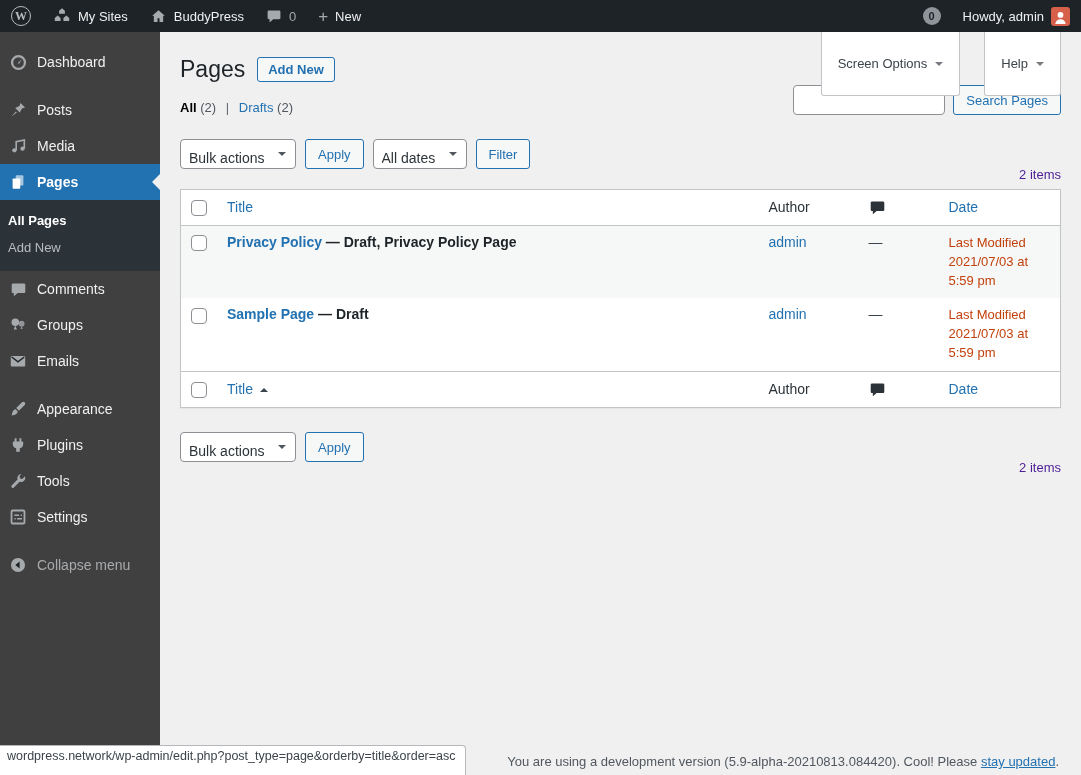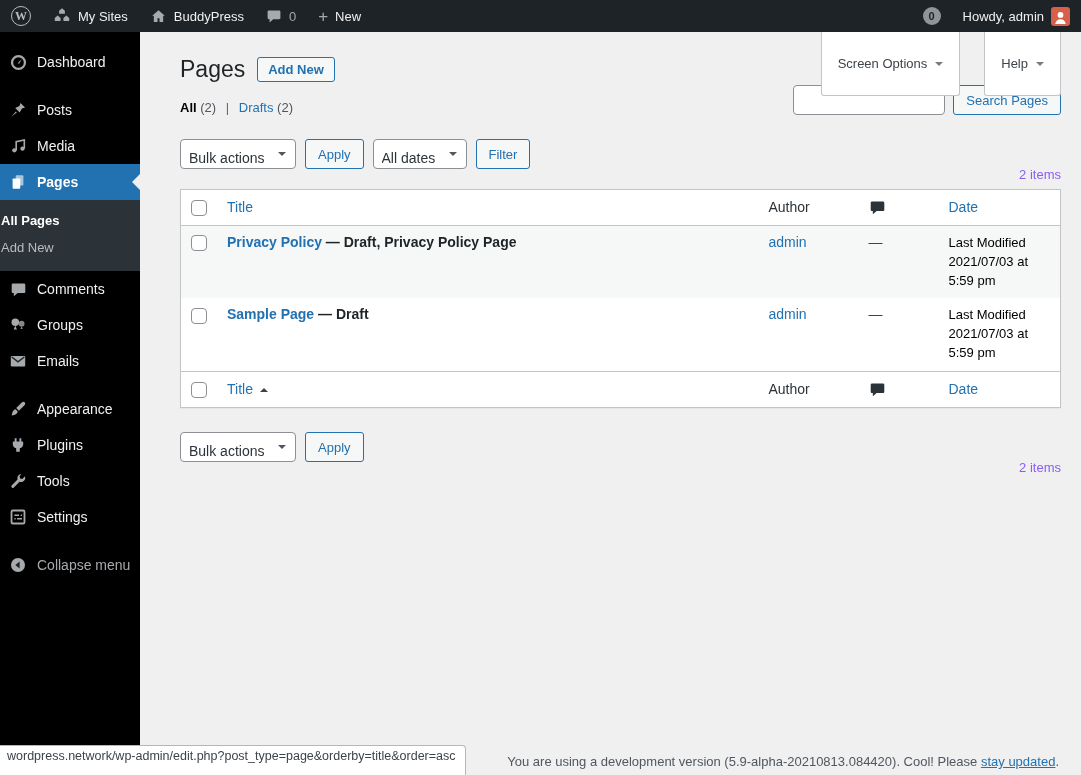--- a/index.html
+++ b/index.html
@@ -32,34 +32,34 @@
   .ab-badge {
     width:18px; height:18px; border-radius:50%; background:#8f9499; color:#1d2327;
     display:flex; align-items:center; justify-content:center; font-size:11px; font-weight:700;
   }
   .avatar {
     width:19px; height:19px; border-radius:3px; background:#d66049; overflow:hidden;
     display:flex; align-items:flex-end; justify-content:center;
   }
 
   
-  #sidebar { position:fixed; top:32px; left:0; bottom:0; width:140px; background:#000000; z-index:50; padding-top:12px; }
+  #sidebar { position:fixed; top:32px; left:0; bottom:0; width:160px; background:#404040; z-index:50; padding-top:12px; }
   .menu-item {
     display:flex; align-items:center; gap:9px; padding:8px 8px; min-height:34px;
     color:#f0f0f1; font-size:14px; cursor:pointer; position:relative;
   }
   .micon { width:20px; height:20px; flex:none; color:#a7aaad; display:flex; align-items:center; justify-content:center; }
   .menu-item.active { background:#2271b1; color:#fff; font-weight:600; }
   .menu-item.active .micon { color:#fff; }
   .menu-item.active::after {
     content:""; position:absolute; right:0; top:50%; margin-top:-8px;
     border:8px solid transparent; border-right-color:#f0f0f1;
   }
   .submenu { background:#2c3338; padding:7px 0 10px; }
-  .submenu-link { display:block; padding:6px 1px; color:#b6bcc2; font-size:13px; cursor:pointer; }
+  .submenu-link { display:block; padding:6px 8px; color:#b6bcc2; font-size:13px; cursor:pointer; }
   .submenu-link.current { color:#fff; font-weight:700; }
   .menu-gap { height:12px; }
   .menu-item.dim, .menu-item.dim .micon { color:#a7aaad; font-weight:400; }
 
   
   #content { margin-left:160px; margin-top:32px; position:relative; height:743px; }
   .screen-meta { position:absolute; top:0; right:20px; display:flex; gap:24px; z-index:5; }
   .meta-tab {
     background:#fff; border:1px solid #c3c4c7; border-top:none; border-radius:0 0 3px 3px;
     padding:24px 16px; color:#3c434a; font-size:13px; display:flex; align-items:center; gap:8px; cursor:pointer;
@@ -79,21 +79,21 @@
   .search-input { width:152px; height:30px; border:1px solid #8c8f94; border-radius:4px; background:#fff; padding:0 8px; font-size:14px; font-family:inherit; }
 
   .subsubsub { margin-top:15px; font-size:13px; color:#646970; }
   .subsubsub .current-view { font-weight:600; color:#000; }
   .count { color:#50575e; }
   .blue-link { color:#2271b1; cursor:pointer; }
   .sep { color:#646970; margin:0 6px; }
 
   .tablenav { display:flex; align-items:center; gap:9px; margin-top:12px; }
   .spacer { flex:1; }
-  .items-count { font-size:13px; color:#8b5cf6;margin-top:40px; }
+  .items-count { font-size:13px; color:#4c1d95;margin-top:40px; }
   .select-wrap { position:relative; }
   select {
     appearance:none; -webkit-appearance:none; -moz-appearance:none;
     border:1px solid #8c8f94; border-radius:4px; background:#fff; color:#2c3338;
     font-size:14px; height:30px; padding:8px 30px 0 8px; font-family:inherit; cursor:pointer;
   }
   .select-wrap::after {
     content:""; position:absolute; right:10px; top:13px; pointer-events:none;
     border:4px solid transparent; border-top-color:#50575e;
   }
@@ -110,21 +110,21 @@
   tbody td { vertical-align:top; }
   .col-cb { width:33px; padding:8px 0 8px 10px; }
   .col-author { width:100px; }
   .col-comments { width:80px; text-align:center; }
   .col-date { width:122px; }
   .row-alt { background:#f6f7f7; }
   .row-h { height:73px; }
   .title-cell { font-weight:600; color:#1d2327; }
   .title-link { color:#2271b1; font-weight:600; cursor:pointer; }
   .post-state { color:#1d2327; font-weight:600; }
-  .date-cell { color:#000000; font-size:13px; line-height:1.45; }
+  .date-cell { color:#c2410c; font-size:13px; line-height:1.45; }
   .dash { color:#3c434a; }
   .cb {
     appearance:none; -webkit-appearance:none; width:16px; height:16px; margin:0;
     border:1px solid #8c8f94; border-radius:4px; background:#fff; cursor:pointer; display:inline-block; vertical-align:middle;
   }
   .sort-asc { display:inline-block; width:0; height:0; border:4px solid transparent; border-bottom-color:#3c434a; margin-left:7px; vertical-align:2px; }
   .comment-col-icon { color:#2c3338; display:inline-flex; vertical-align:middle; }
 
   
   .page-footer {

